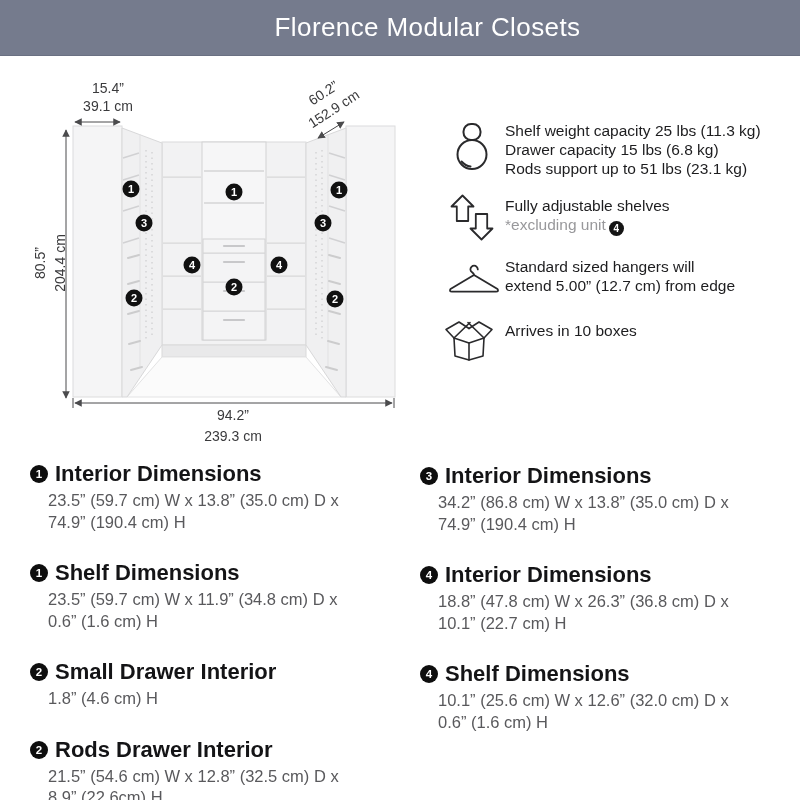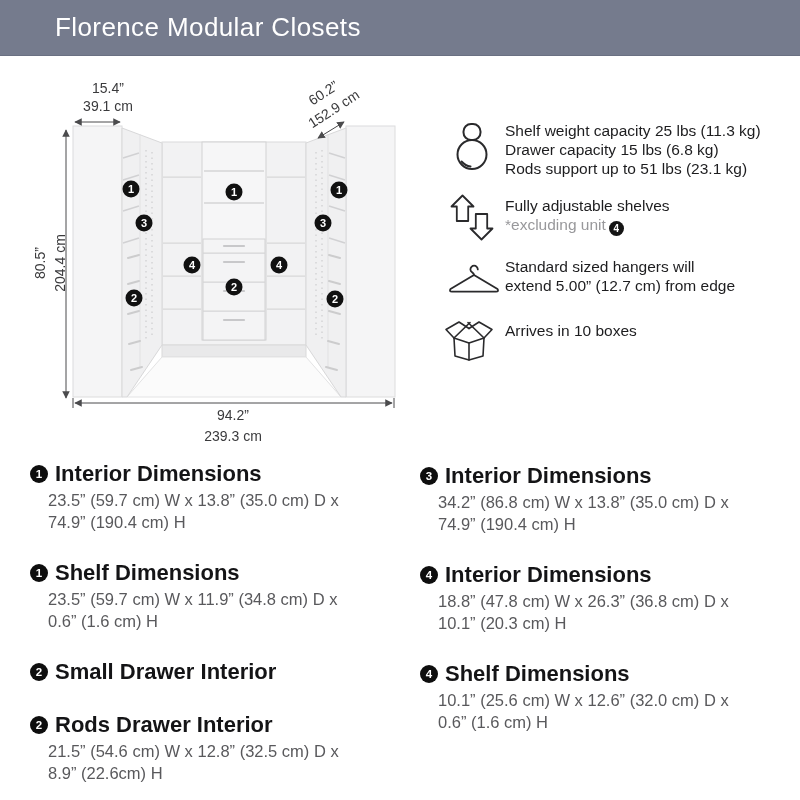--- a/index.html
+++ b/index.html
@@ -1,21 +1,21 @@
 <!DOCTYPE html>
 <html><head>
 <meta charset="utf-8">
 <style>
   html,body{margin:0;padding:0;background:#fff;width:800px;height:800px;overflow:hidden;
     font-family:"Liberation Sans","DejaVu Sans",sans-serif;-webkit-font-smoothing:antialiased;}
   .page{position:relative;width:800px;height:800px;background:#fff;}
 
   
   .title-bar{position:absolute;left:0;top:0;width:800px;height:55px;background:#757b8d;
-    border-bottom:1px solid #6a7082;display:flex;align-items:center;}
+    border-bottom:1px solid #6a7082;display:flex;align-items:center;justify-content:center;}
   .title-bar h1{margin:0 0 0 55px;font-size:26px;font-weight:500;color:#ffffff;letter-spacing:.4px;}
 
   
   #diagram{position:absolute;left:0;top:0;}
   #diagram text{font-family:"Liberation Sans","DejaVu Sans",sans-serif;font-size:14px;fill:#3a3a3c;}
   #diagram .marker-num{font-size:11px;font-weight:700;fill:#ffffff;}
 
   
   .feature-icon{position:absolute;}
   .feat-text{position:absolute;left:505px;width:300px;font-size:15.5px;line-height:19px;color:#1d1d1f;}
@@ -255,20 +255,21 @@
           <div>23.5” (59.7 cm) W x 11.9” (34.8 cm) D x</div>
           <div>0.6” (1.6 cm) H</div>
         </div>
     </div>
     <div class="spec-item">
       <div class="spec-head">
           <span class="badge">2</span>
           <span class="spec-title">Small Drawer Interior</span>
         </div>
       <div class="spec-lines">
+          <div>1.8” (4.6 cm) H</div>
         </div>
     </div>
     <div class="spec-item">
       <div class="spec-head">
           <span class="badge">2</span>
           <span class="spec-title">Rods Drawer Interior</span>
         </div>
       <div class="spec-lines">
           <div>21.5” (54.6 cm) W x 12.8” (32.5 cm) D x</div>
           <div>8.9” (22.6cm) H</div>
@@ -287,21 +288,21 @@
           <div>74.9” (190.4 cm) H</div>
         </div>
     </div>
     <div class="spec-item">
       <div class="spec-head">
           <span class="badge">4</span>
           <span class="spec-title">Interior Dimensions</span>
         </div>
       <div class="spec-lines">
           <div>18.8” (47.8 cm) W x 26.3” (36.8 cm) D x</div>
-          <div>10.1” (20.3 cm) H</div>
+          <div>10.1” (22.7 cm) H</div>
         </div>
     </div>
     <div class="spec-item">
       <div class="spec-head">
           <span class="badge">4</span>
           <span class="spec-title">Shelf Dimensions</span>
         </div>
       <div class="spec-lines">
           <div>10.1” (25.6 cm) W x 12.6” (32.0 cm) D x</div>
           <div>0.6” (1.6 cm) H</div>

